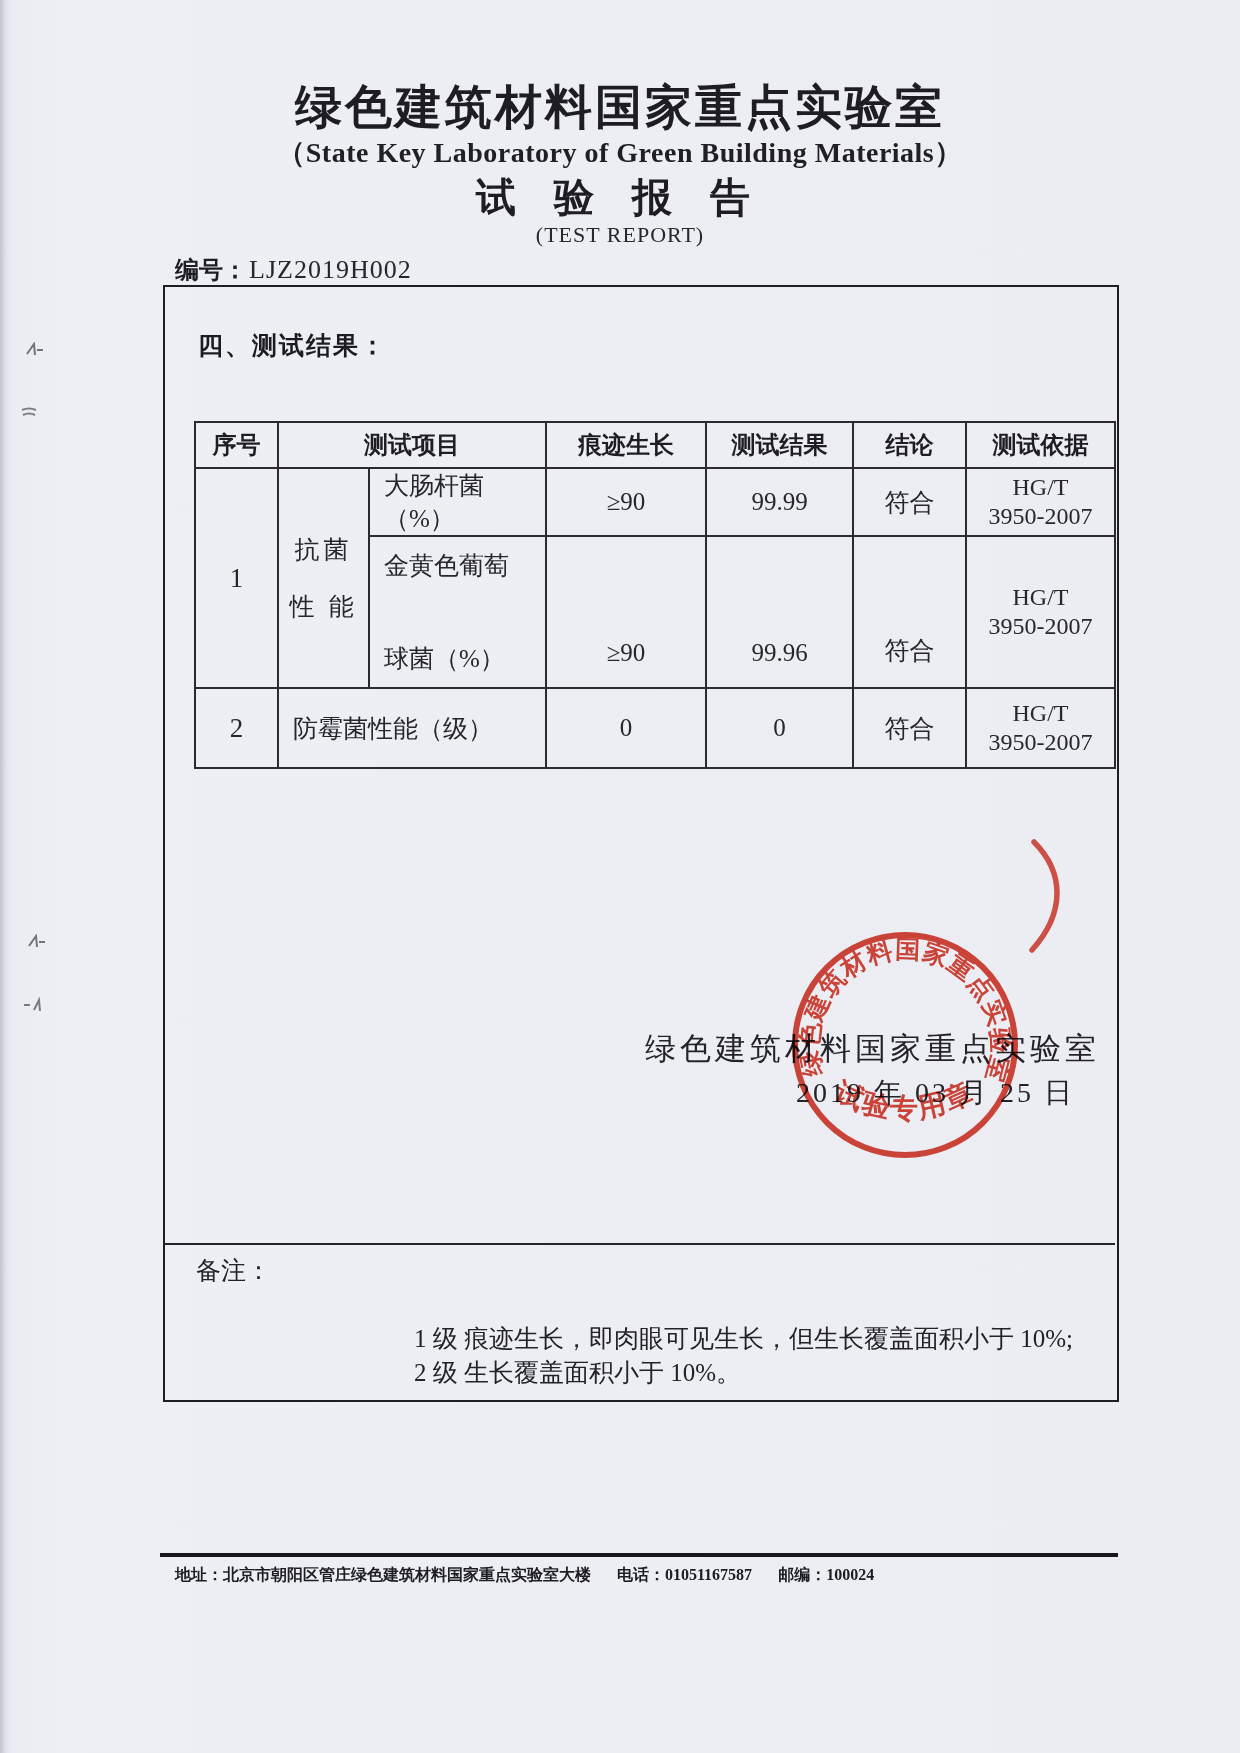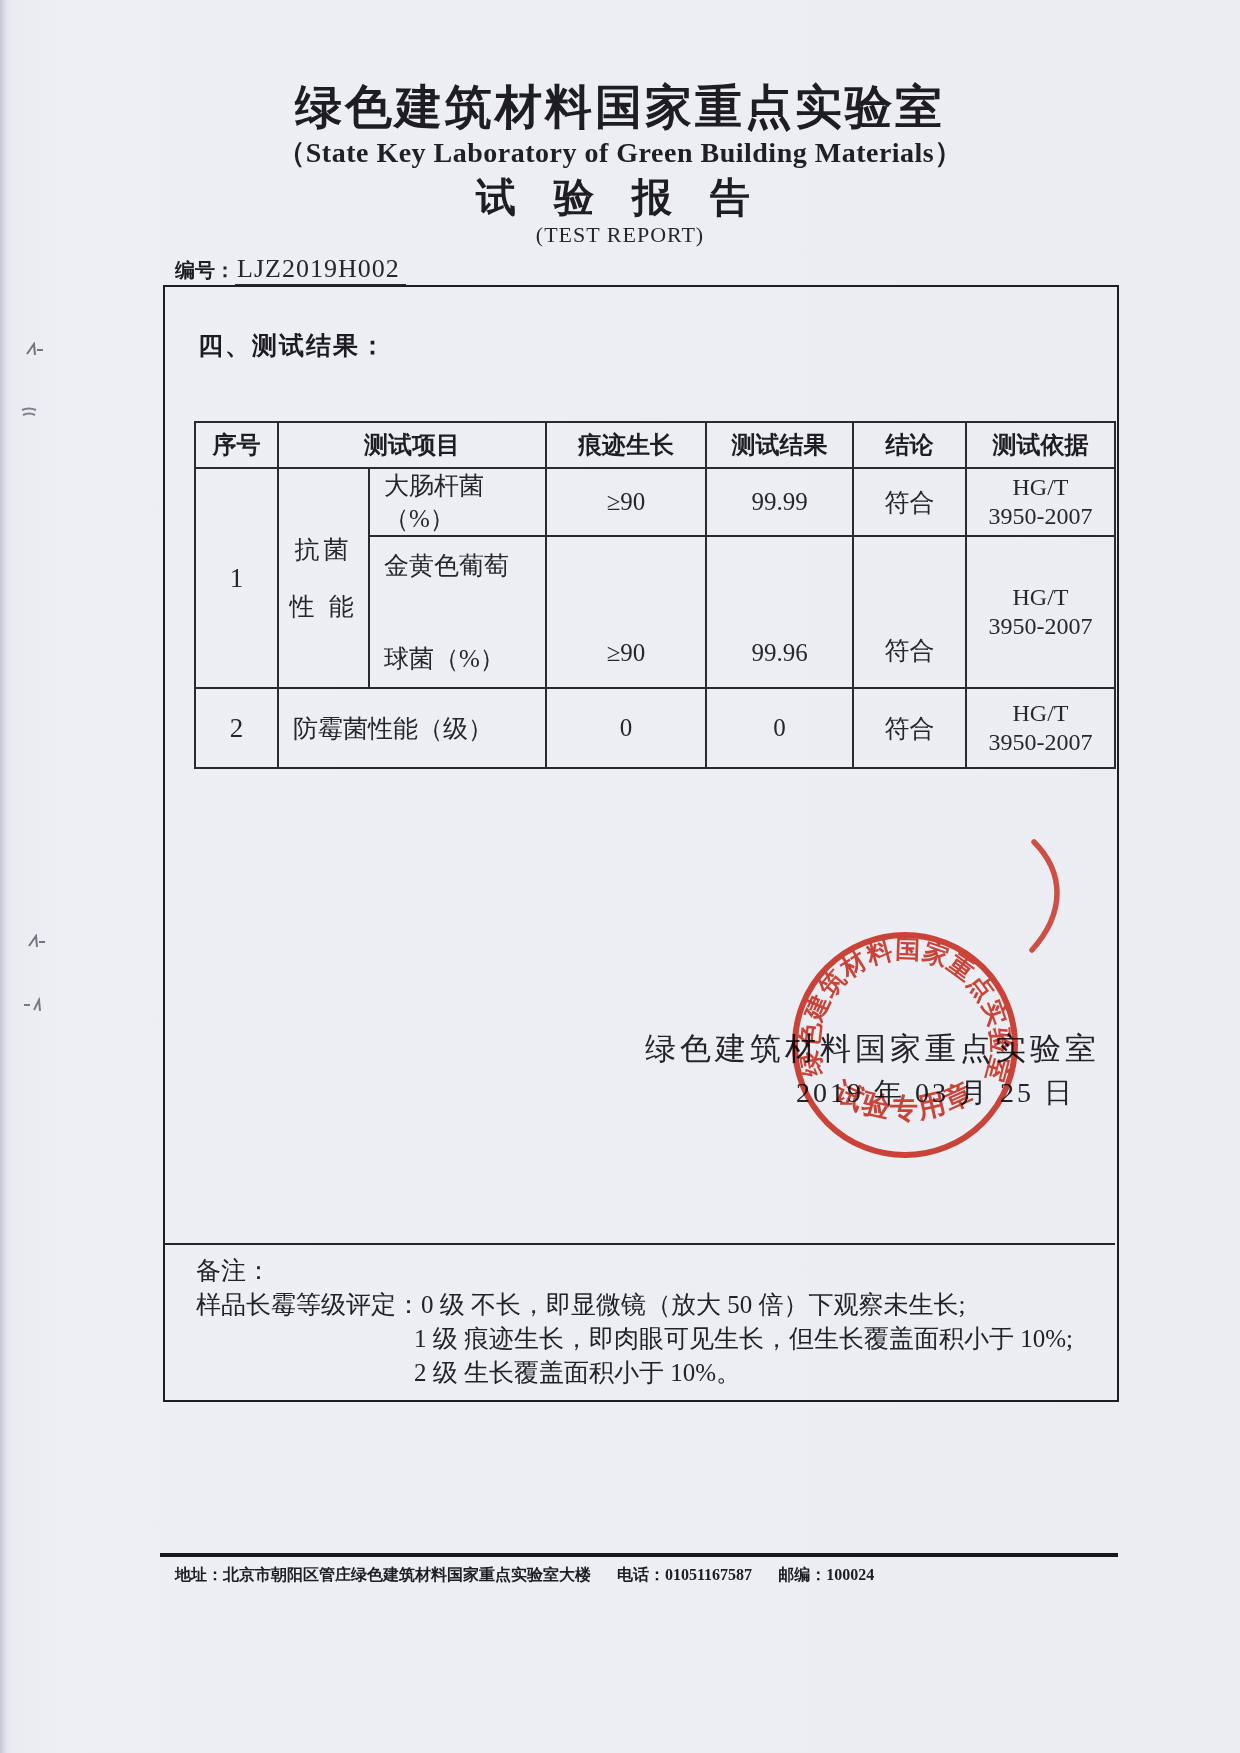--- a/index.html
+++ b/index.html
@@ -19,21 +19,21 @@
     position:absolute;left:0;top:0;width:9px;height:1753px;
     background:linear-gradient(90deg,#c3c6cf,#e2e4ea 70%,rgba(236,238,243,0));
   }
   .abs{position:absolute;}
   .ctr{left:120px;width:1000px;text-align:center;}
   .org-cn{top:76px;font-size:47px;font-weight:bold;letter-spacing:3px;color:#1d1d23;}
   .org-en{top:134px;font-size:28px;font-weight:bold;letter-spacing:.5px;color:#1f1f25;}
   .doc-cn{top:170px;font-size:40px;font-weight:bold;letter-spacing:14px;color:#1d1d23;}
   .doc-en{top:222px;font-size:22px;letter-spacing:1px;color:#26262c;text-align:center;}
   .no-row{left:175px;top:254px;font-size:24px;}
-  .no-label{font-family:Liberation Sans, sans-serif;font-weight:bold;font-size:20px;color:#1d1d23;}
+  .no-label{font-family:Liberation Sans, sans-serif;font-weight:bold;font-size:24px;color:#1d1d23;}
   .no-value{font-size:26px;border-bottom:2px solid #2a2a30;padding:0 6px 1px 2px;letter-spacing:1px;}
   .page-ind{top:252px;left:820px;width:300px;text-align:right;font-size:25px;letter-spacing:2px;color:#202026;}
   .content-box{
     left:163px;top:285px;width:952px;height:1113px;
     border:2px solid #1e1e24;
     background:rgba(255,255,255,0.0);
   }
   .section-title{
     left:198px;top:329px;
     font-family:"Liberation Sans","DejaVu Sans",sans-serif;
@@ -178,23 +178,20 @@
       <textPath href="#arcBottom" startOffset="50%">试验专用章</textPath>
     </text>
   </svg>
 
   <svg class="abs ghost-arc" style="left:1028px;top:838px" width="46" height="116" viewBox="0 0 46 116">
     <path d="M 6,4 C 36,34 38,74 4,112" stroke="#d8382a" stroke-width="5.5" fill="none" stroke-linecap="round"></path>
   </svg>
 
   <div class="abs notes-divider"></div>
   <div class="abs notes-label">备注：</div>
-  <div class="abs notes-line1">
-    <span>样品长霉等级评定：</span><span>0 级  不长，即显微镜（放大 50 倍）下观察未生长;</span>
-  </div>
   <div class="abs notes-ind n1">1 级  痕迹生长，即肉眼可见生长，但生长覆盖面积小于 10%;</div>
   <div class="abs notes-ind n2">2 级  生长覆盖面积小于 10%。</div>
 
   <div class="abs footer-rule"></div>
   <div class="abs footer">
     <span class="f-label">地址：</span><span>北京市朝阳区管庄绿色建筑材料国家重点实验室大楼</span><span class="f-gap"></span><span class="f-label">电话：</span><span>01051167587</span><span class="f-gap"></span><span class="f-label">邮编：</span><span>100024</span>
   </div>
 
   <svg class="artifact" style="left:24px;top:342px" width="22" height="16" viewBox="0 0 22 16">
     <path d="M3,12 L10,2 L11,13 M13,8 L19,8" stroke="#4d4d55" stroke-width="2" fill="none"></path>

